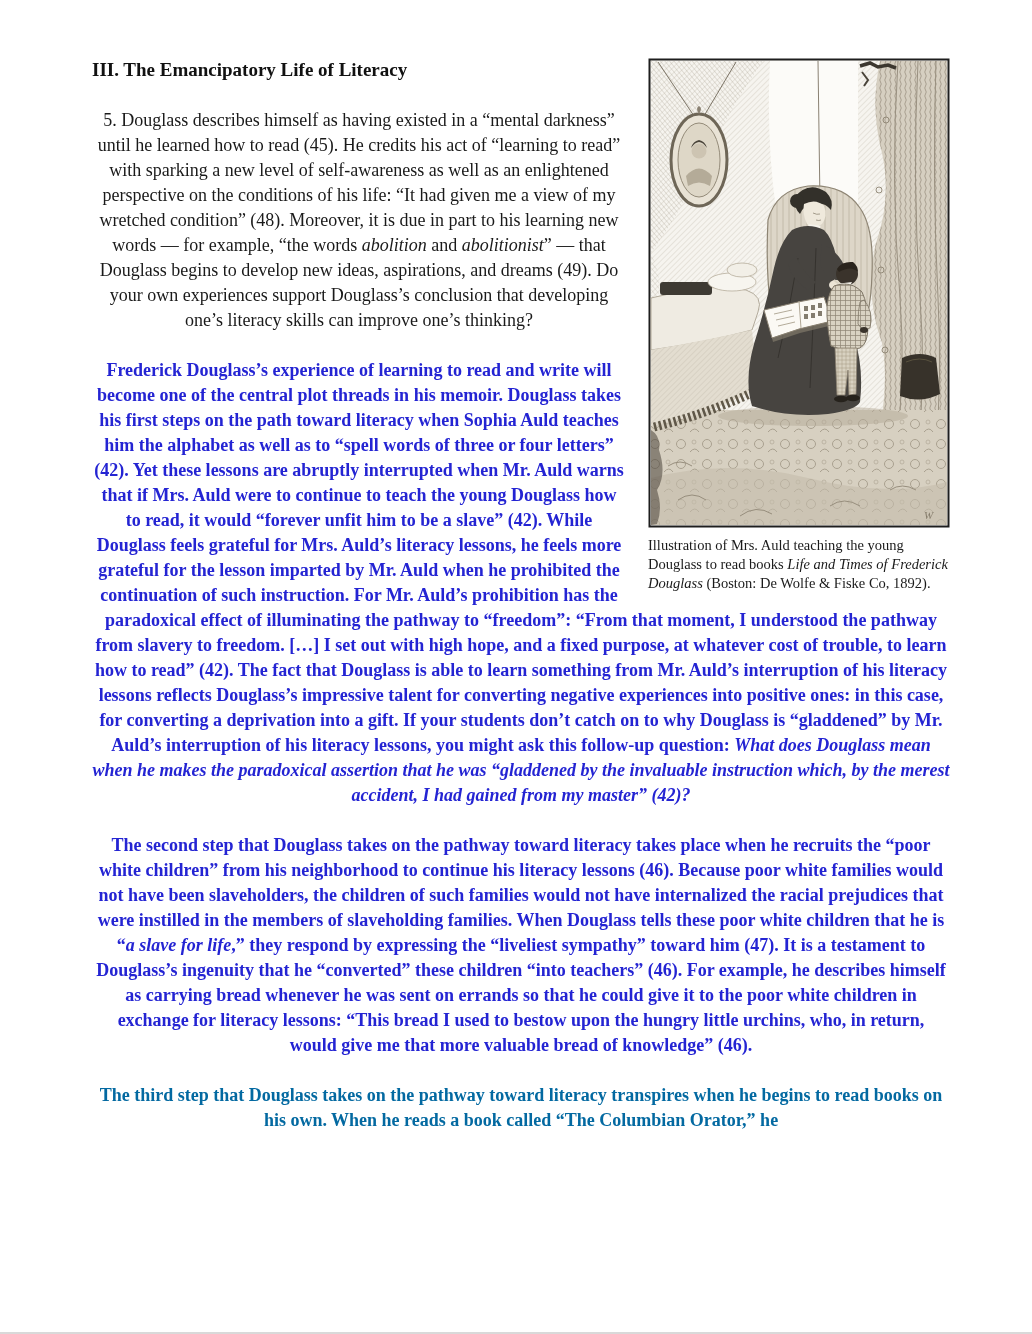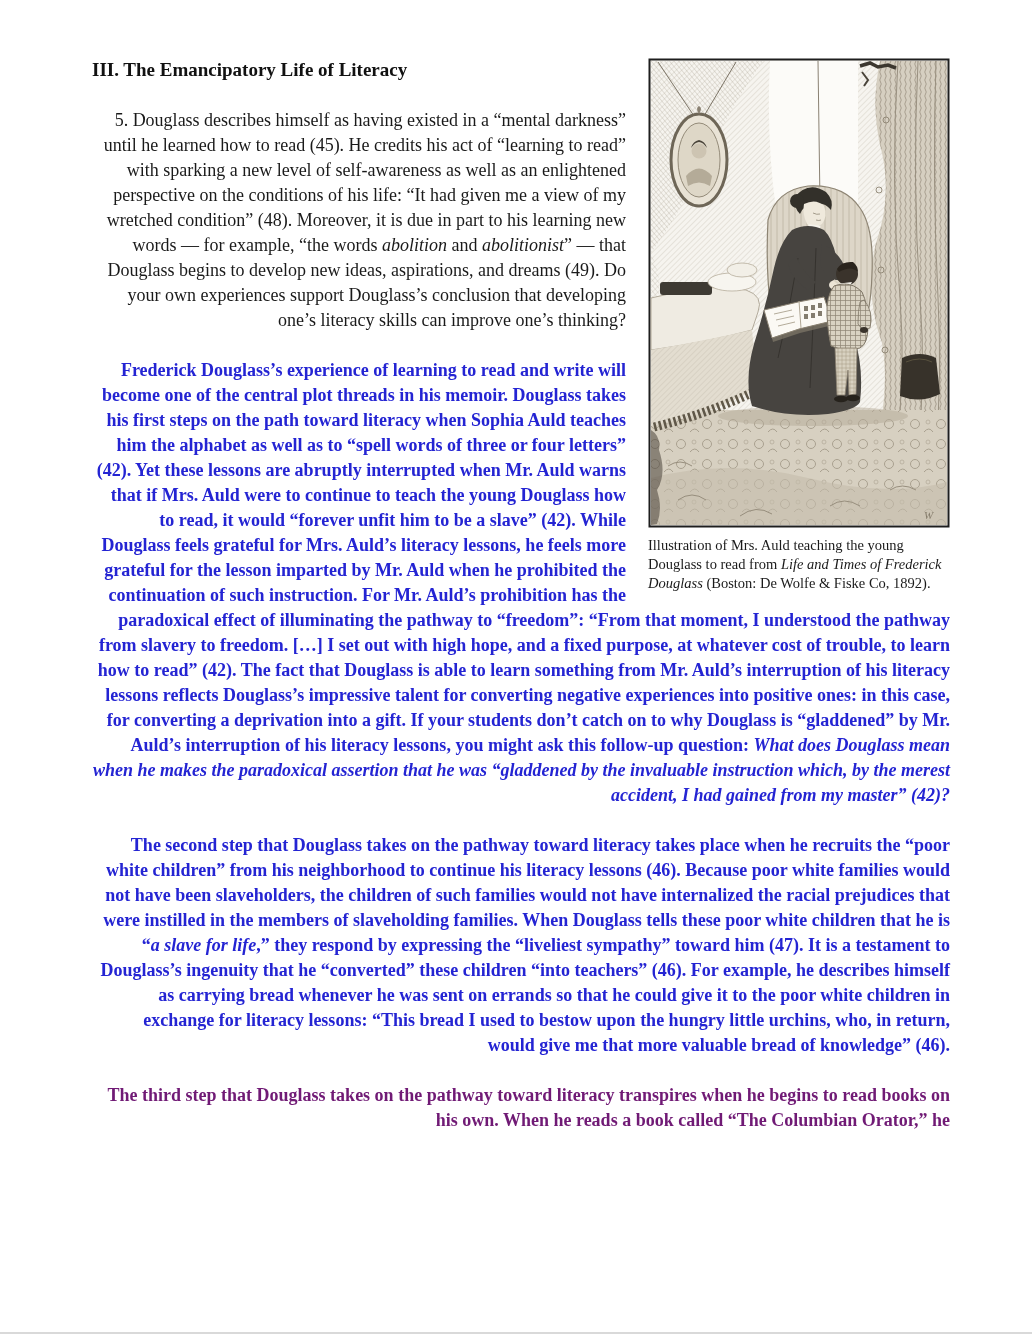--- a/index.html
+++ b/index.html
@@ -33,21 +33,21 @@
     font-size: 19px;
     line-height: 24px;
     font-weight: bold;
     margin: 0 0 26px 0;
     color: #111111;
   }
   p.para {
     font-size: 18px;
     line-height: 25px;
     margin: 0 0 25px 0;
-    text-align: right;
+    text-align: center;
   }
   p.para.blue {
     font-weight: bold;
   }
   .em { font-style: italic; }
 </style>
 </head>
 <body>
 
 <div class="page">
@@ -165,26 +165,26 @@
         <ellipse cx="205" cy="340" rx="7" ry="3.2" fill="#26221c"></ellipse>
 
         <path d="M254,300 Q272,292 288,300 L292,336 Q272,346 252,338 Z" fill="#37322a"></path>
         <path d="M258,304 Q272,298 284,304" stroke="#59523f" fill="none" stroke-width="1"></path>
 
         <path d="M3,372 q10,6 8,20 q8,24 -2,40 q6,18 0,34 L3,467 Z" fill="#4a443a" opacity="0.55"></path>
 
         <text x="276" y="461" font-size="11" font-style="italic" fill="#857c6b">W</text>
       </svg>
     </div>
-    <figcaption class="caption"><span>Illustration of Mrs. Auld teaching the young Douglass to read from </span><span class="em">Life and Times of Frederick Douglass</span><span> (Boston: De Wolfe &amp; Fiske Co, 1892).</span></figcaption>
+    <figcaption class="caption"><span>Illustration of Mrs. Auld teaching the young Douglass to read books </span><span class="em">Life and Times of Frederick Douglass</span><span> (Boston: De Wolfe &amp; Fiske Co, 1892).</span></figcaption>
   </figure>
 
   <h1 class="heading">III. The Emancipatory Life of Literacy</h1>
 
   <p class="para black" style="color: rgb(26, 26, 26);"><span>5. Douglass describes himself as having existed in a “mental darkness” until he learned how to read (45). He credits his act of “learning to read” with sparking a new level of self-awareness as well as an enlightened perspective on the conditions of his life: “It had given me a view of my wretched condition” (48). Moreover, it is due in part to his learning new words — for example, “the words </span><span class="em">abolition</span><span> and </span><span class="em">abolitionist</span><span>” — that Douglass begins to develop new ideas, aspirations, and dreams (49). Do your own experiences support Douglass’s conclusion that developing one’s literacy skills can improve one’s thinking?</span></p>
 
   <p class="para blue" style="color: rgb(36, 36, 211);"><span>Frederick Douglass’s experience of learning to read and write will become one of the central plot threads in his memoir. Douglass takes his first steps on the path toward literacy when Sophia Auld teaches him the alphabet as well as to “spell words of three or four letters” (42). Yet these lessons are abruptly interrupted when Mr. Auld warns that if Mrs. Auld were to continue to teach the young Douglass how to read, it would “forever unfit him to be a slave” (42). While Douglass feels grateful for Mrs. Auld’s literacy lessons, he feels more grateful for the lesson imparted by Mr. Auld when he prohibited the continuation of such instruction. For Mr. Auld’s prohibition has the paradoxical effect of illuminating the pathway to “freedom”: “From that moment, I understood the pathway from slavery to freedom. […] I set out with high hope, and a fixed purpose, at whatever cost of trouble, to learn how to read” (42). The fact that Douglass is able to learn something from Mr. Auld’s interruption of his literacy lessons reflects Douglass’s impressive talent for converting negative experiences into positive ones: in this case, for converting a deprivation into a gift. If your students don’t catch on to why Douglass is “gladdened” by Mr. Auld’s interruption of his literacy lessons, you might ask this follow-up question: </span><span class="em">What does Douglass mean when he makes the paradoxical assertion that he was “gladdened by the invaluable instruction which, by the merest accident, I had gained from my master” (42)?</span></p>
 
   <p class="para blue" style="color: rgb(36, 36, 211);"><span>The second step that Douglass takes on the pathway toward literacy takes place when he recruits the “poor white children” from his neighborhood to continue his literacy lessons (46). Because poor white families would not have been slaveholders, the children of such families would not have internalized the racial prejudices that were instilled in the members of slaveholding families. When Douglass tells these poor white children that he is “</span><span class="em">a slave for life</span><span>,” they respond by expressing the “liveliest sympathy” toward him (47). It is a testament to Douglass’s ingenuity that he “converted” these children “into teachers” (46). For example, he describes himself as carrying bread whenever he was sent on errands so that he could give it to the poor white children in exchange for literacy lessons: “This bread I used to bestow upon the hungry little urchins, who, in return, would give me that more valuable bread of knowledge” (46).</span></p>
 
-  <p class="para blue" style="color: #701a75;"><span>The third step that Douglass takes on the pathway toward literacy transpires when he begins to read books on his own. When he reads a book called “The Columbian Orator,” he</span></p>
+  <p class="para blue" style="color: #0369a1;"><span>The third step that Douglass takes on the pathway toward literacy transpires when he begins to read books on his own. When he reads a book called “The Columbian Orator,” he</span></p>
 
 </div>
 
 </body></html>

